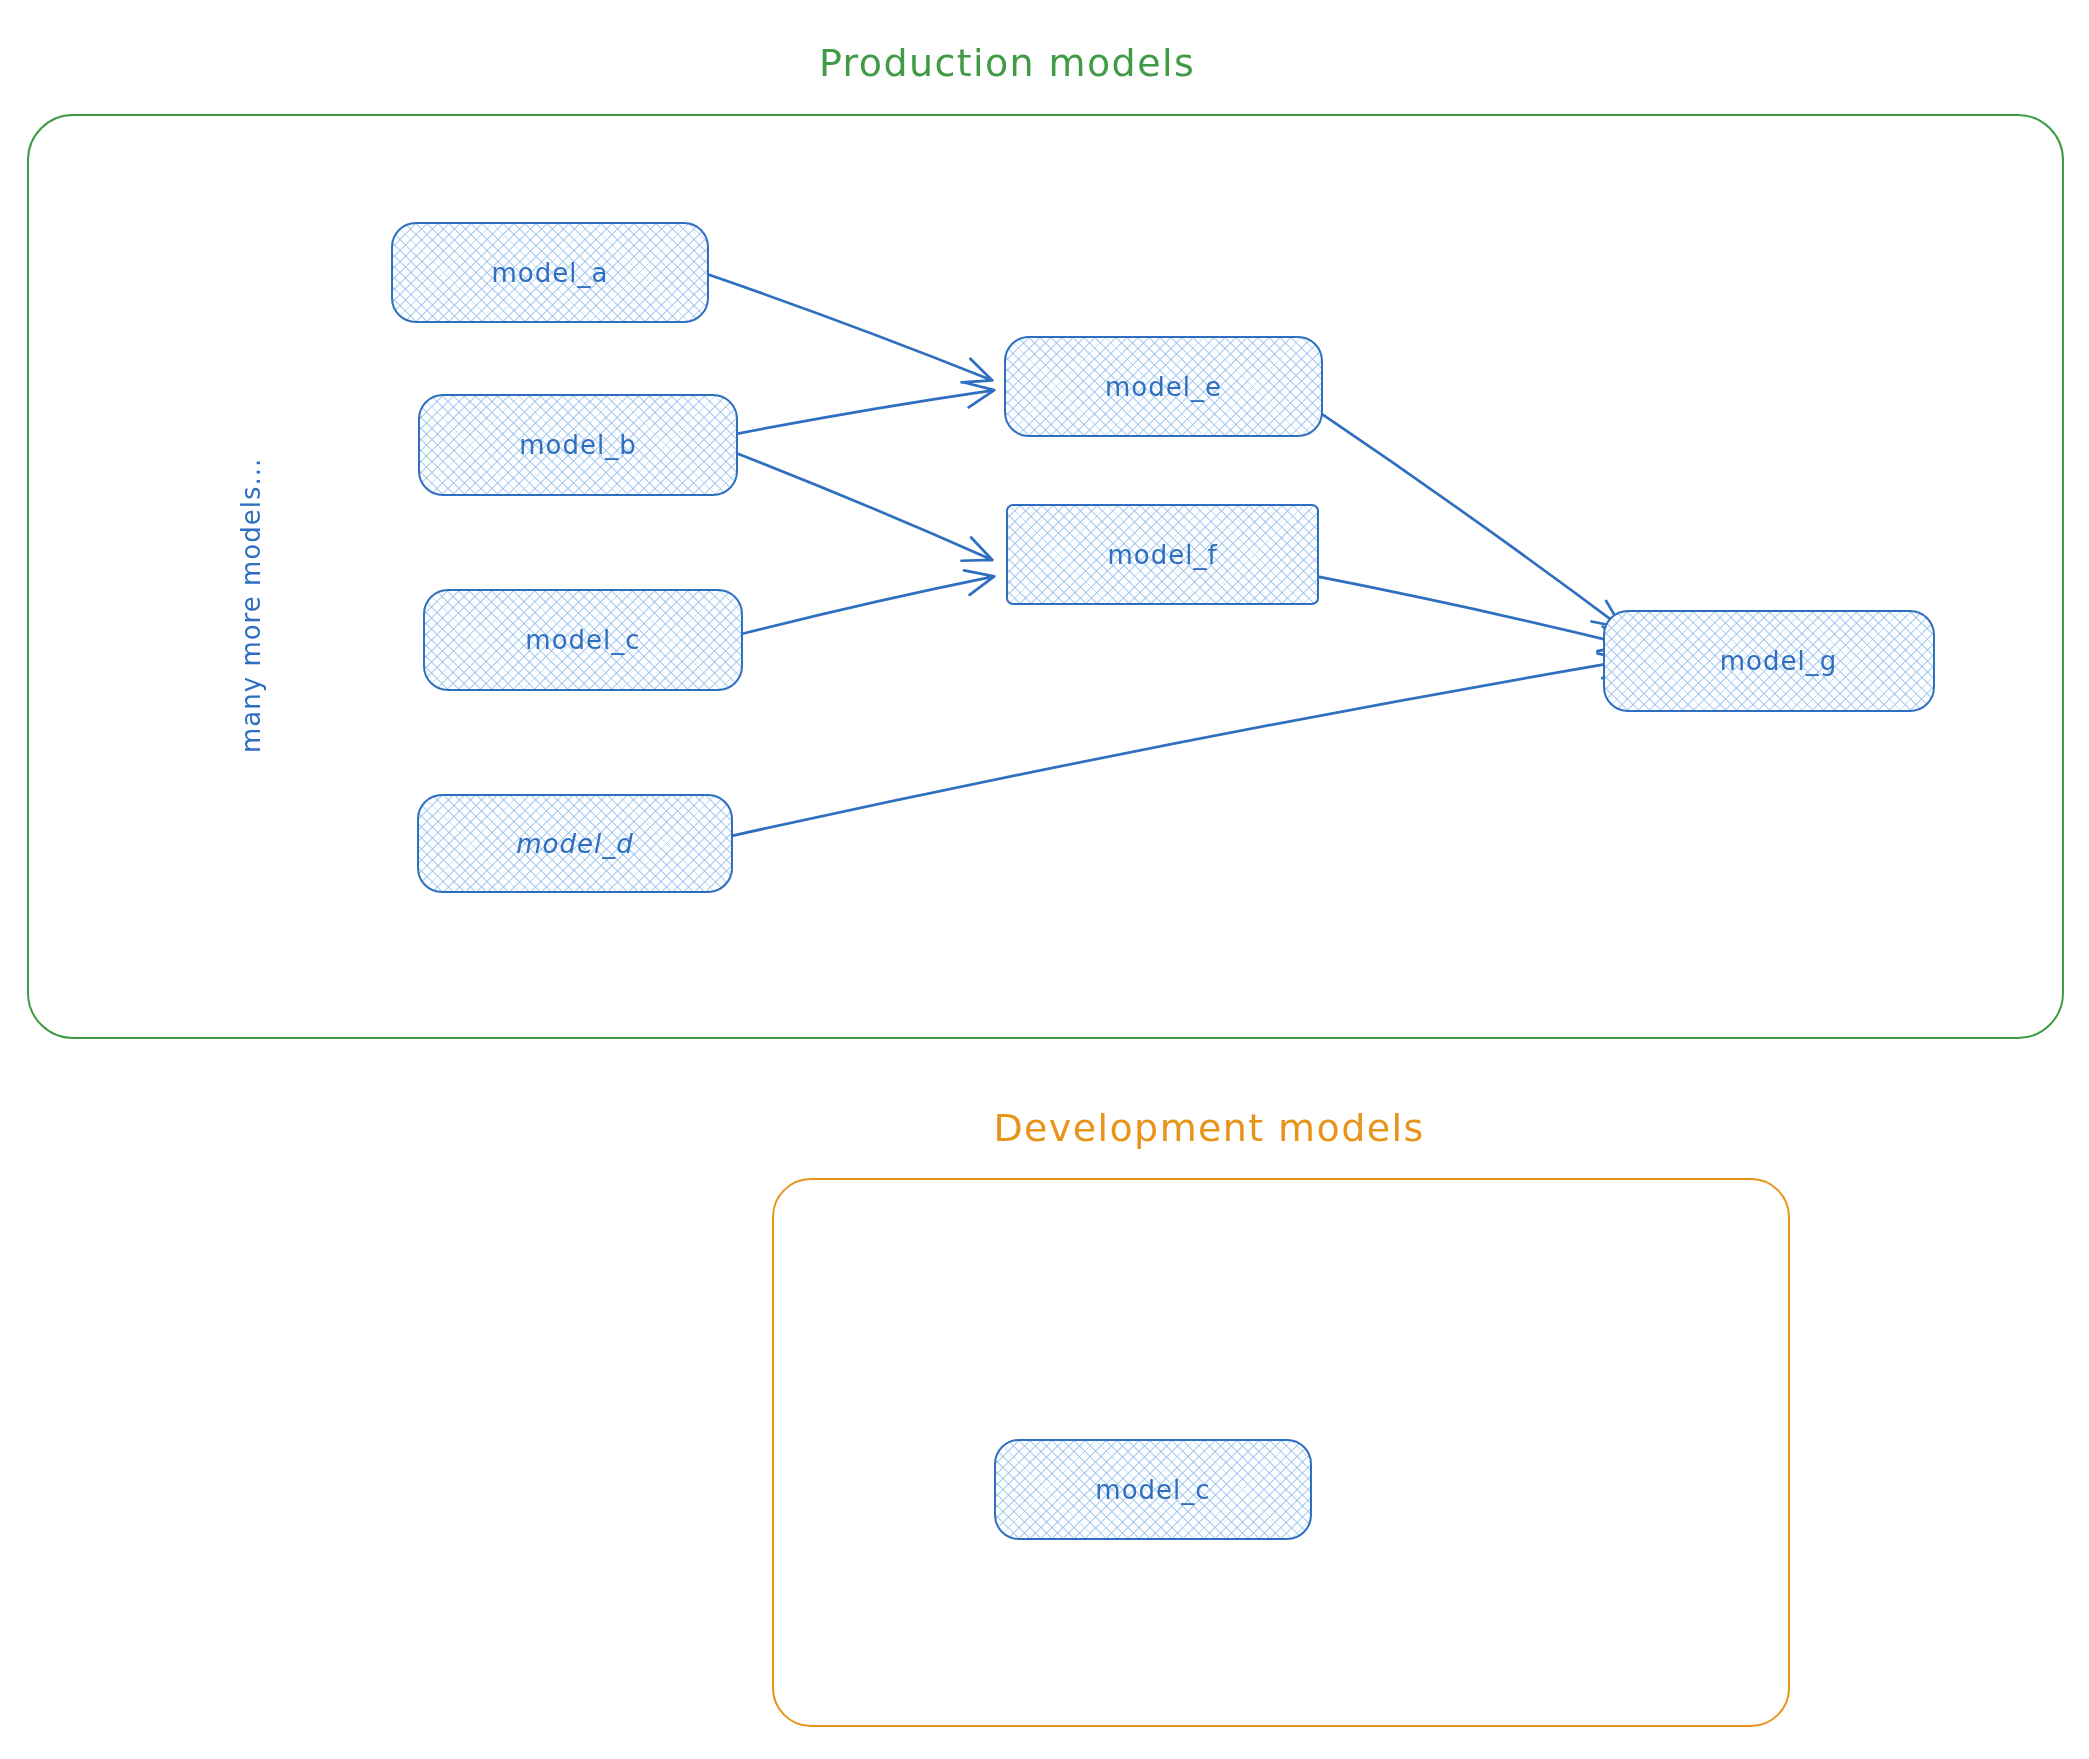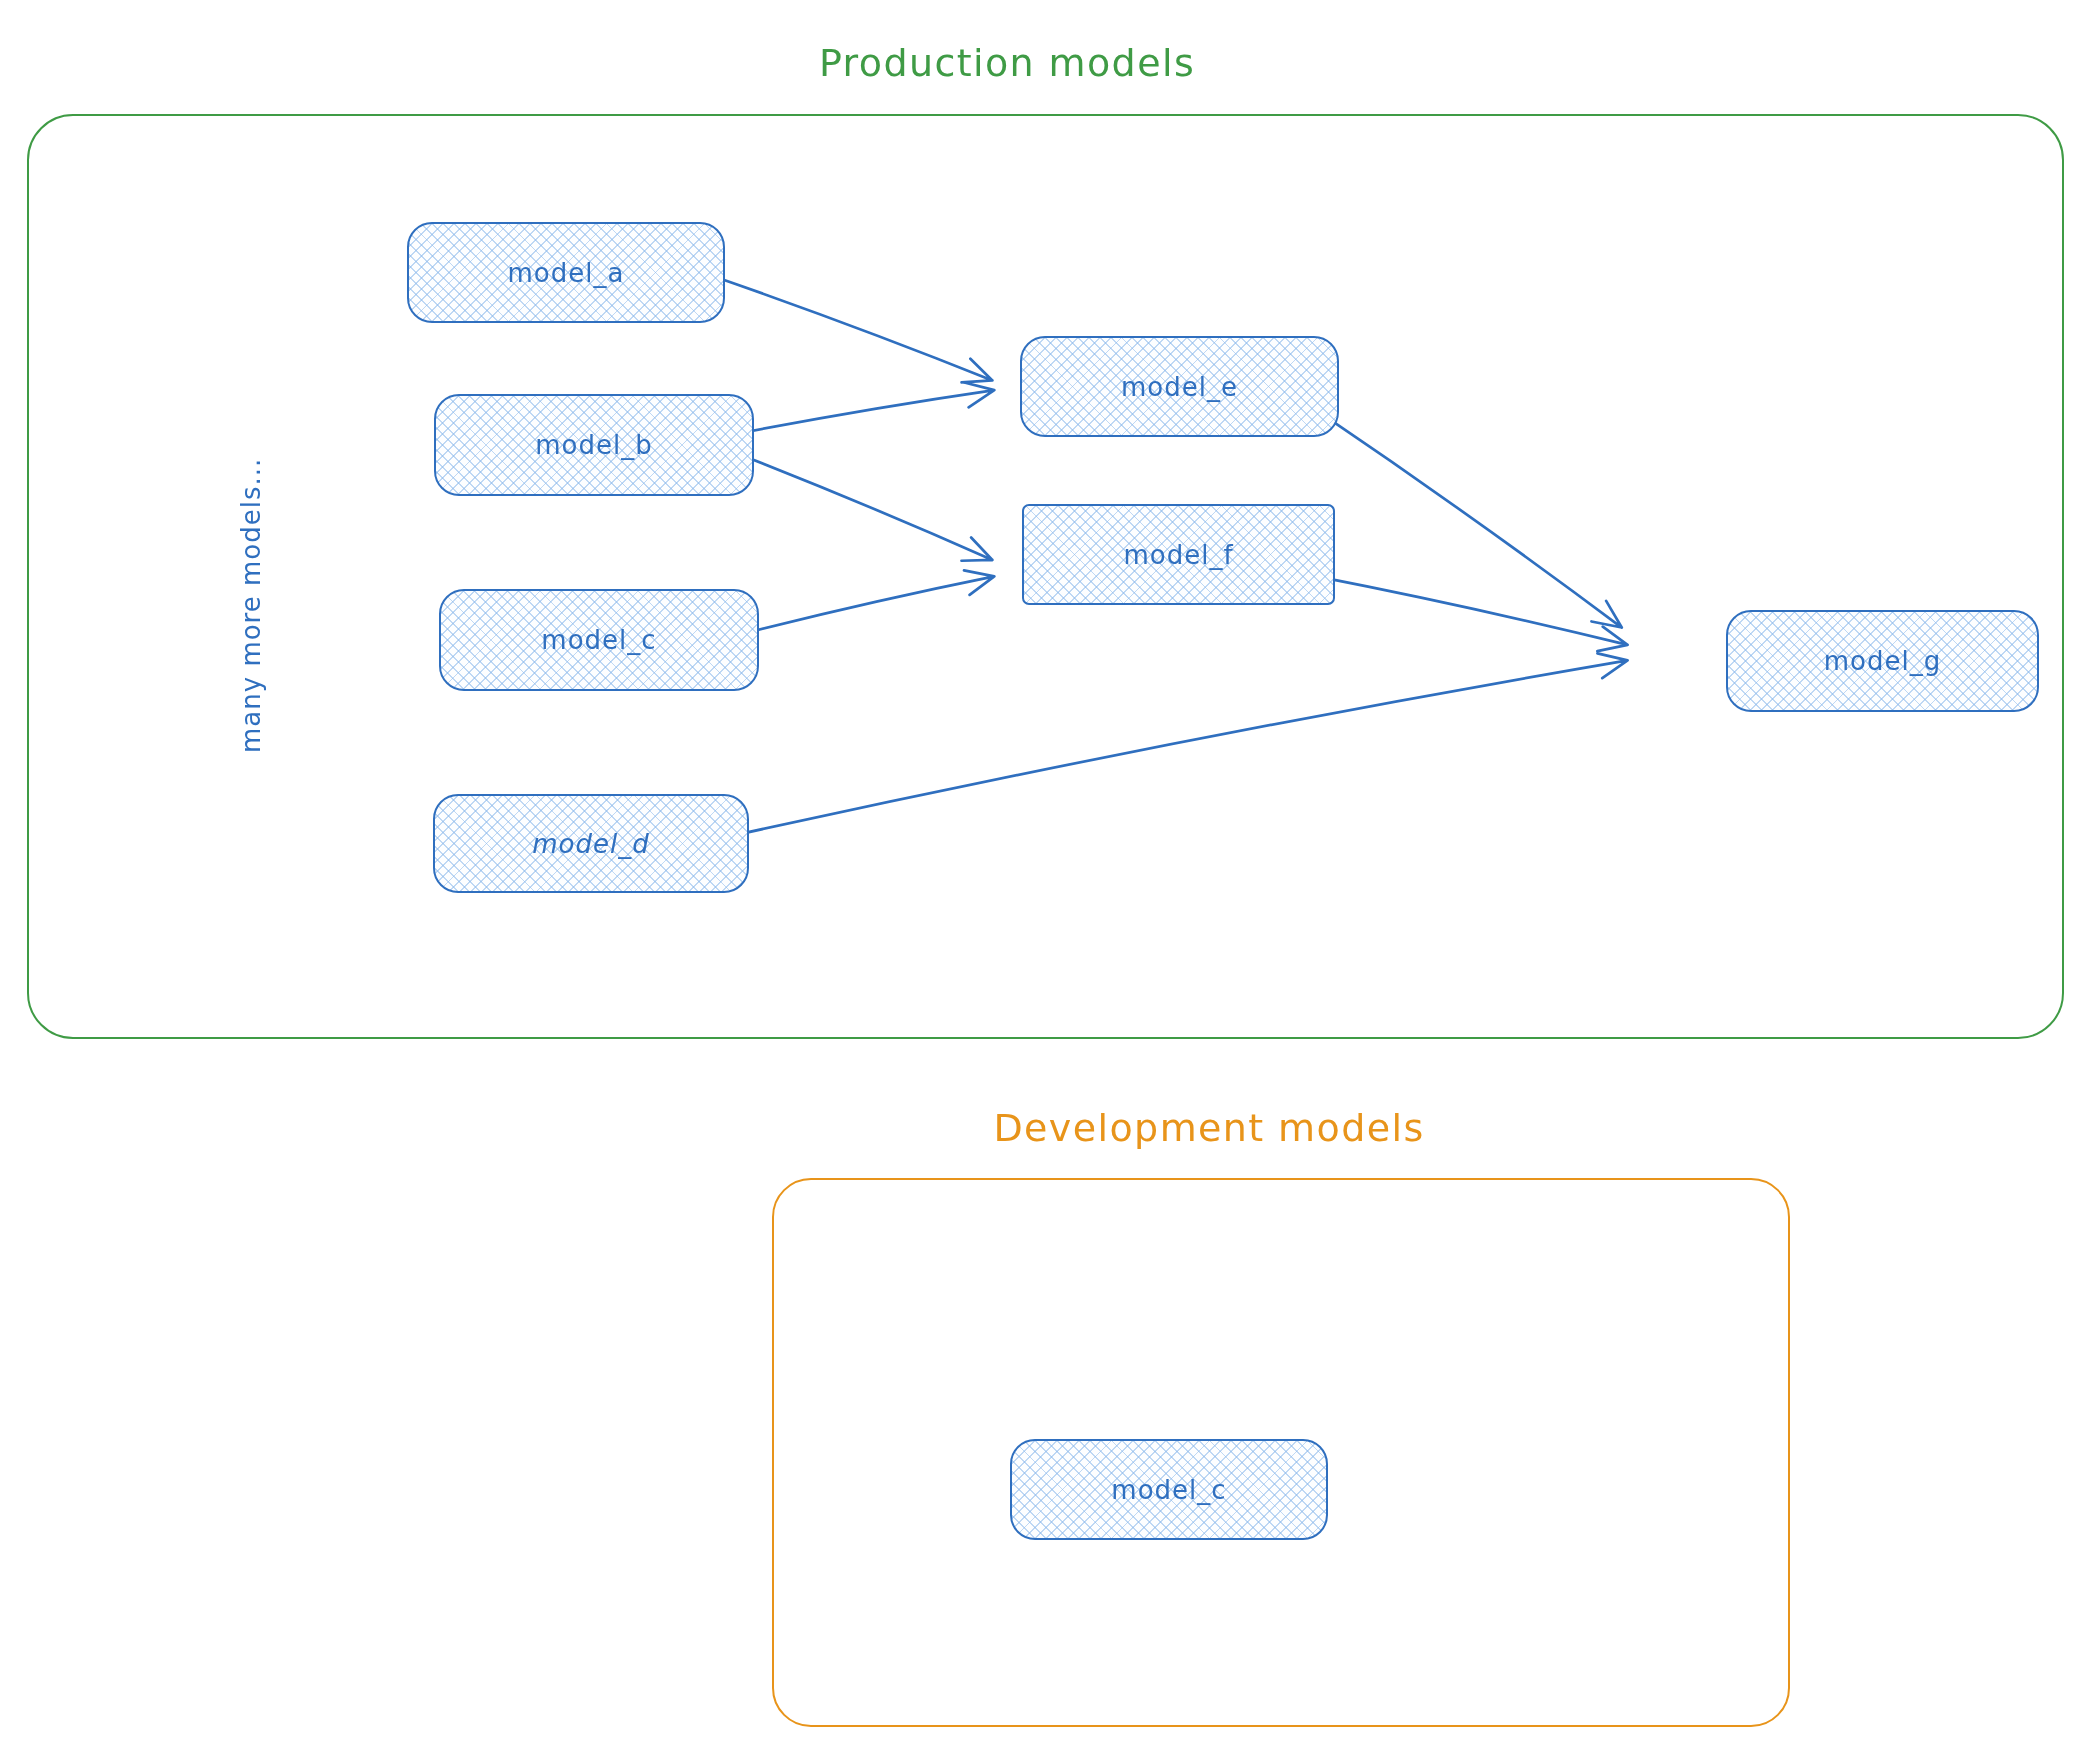--- a/index.html
+++ b/index.html
@@ -39,29 +39,28 @@
     position:absolute;
     display:flex;align-items:center;justify-content:center;
     border:2.6px solid var(--node-stroke);
     border-radius:25px;
     color:var(--node-stroke);
     font-size:26px;letter-spacing:1px;
     background:
       repeating-linear-gradient(45deg, rgba(140,185,235,.55) 0 1.4px, transparent 1.4px 7.7px),
       repeating-linear-gradient(135deg, rgba(140,185,235,.55) 0 1.4px, transparent 1.4px 7.7px),
       #fdfeff;
-    margin-left: 16px;
   }
   #node-model-a{left:391px;top:222px;width:314px;height:97px;}
   #node-model-b{left:418px;top:394px;width:316px;height:98px;}
   #node-model-c{left:423px;top:589px;width:316px;height:98px;}
   #node-model-d{left:417px;top:794px;width:312px;height:95px;font-style:italic;}
   #node-model-e{left:1004px;top:336px;width:315px;height:97px;text-align:right;}
   #node-model-f{left:1006px;top:504px;width:309px;height:97px;border-radius:7px;}
-  #node-model-g{left:1710px;top:610px;width:309px;height:98px;}
+  #node-model-g{left:1603px;top:610px;width:309px;height:98px;padding-left:19px;}
   #node-model-c-dev{left:994px;top:1439px;width:314px;height:97px;}
   #side-note{
     position:absolute;
     left:108px;top:595px;width:286px;
     text-align:center;
     transform:rotate(-90deg);
     color:var(--node-stroke);
     font-size:26px;letter-spacing:1px;
     white-space:nowrap;
   }

